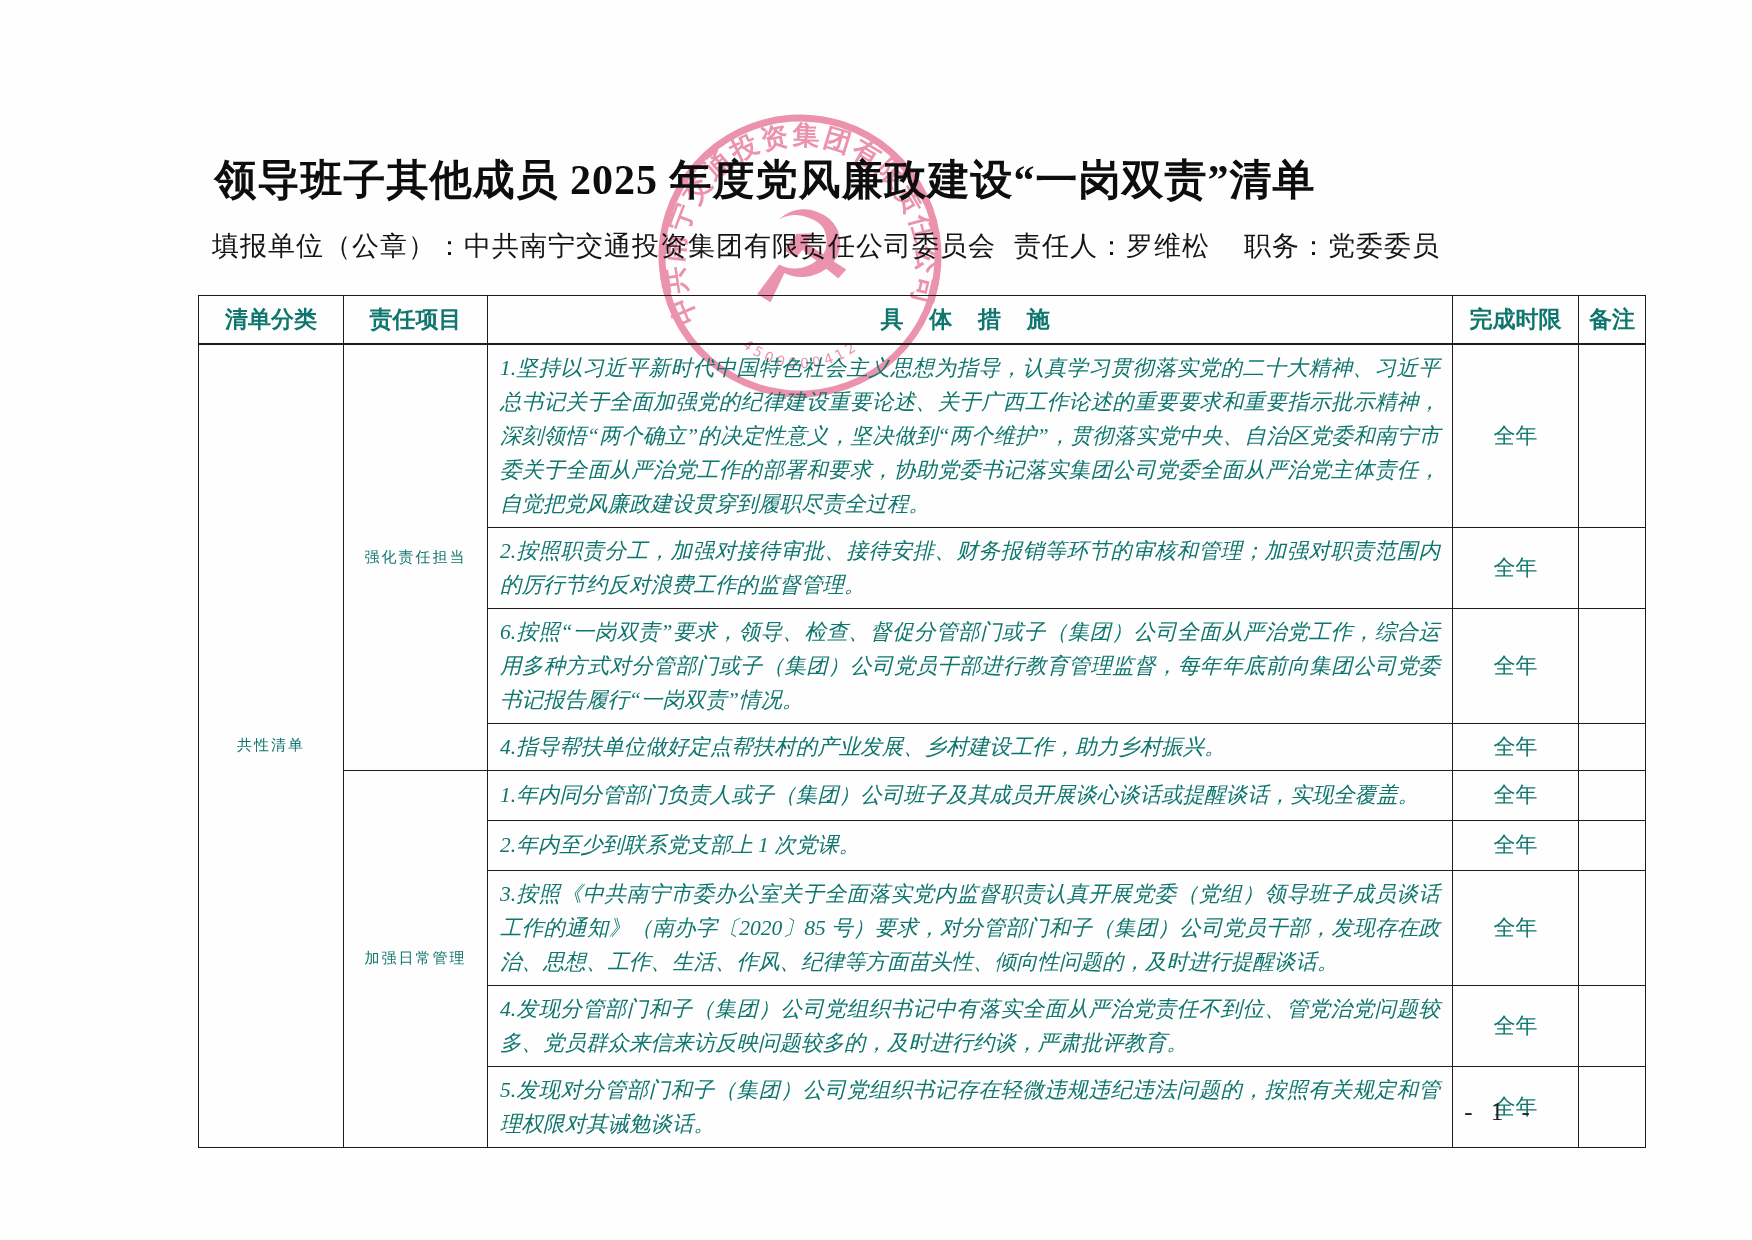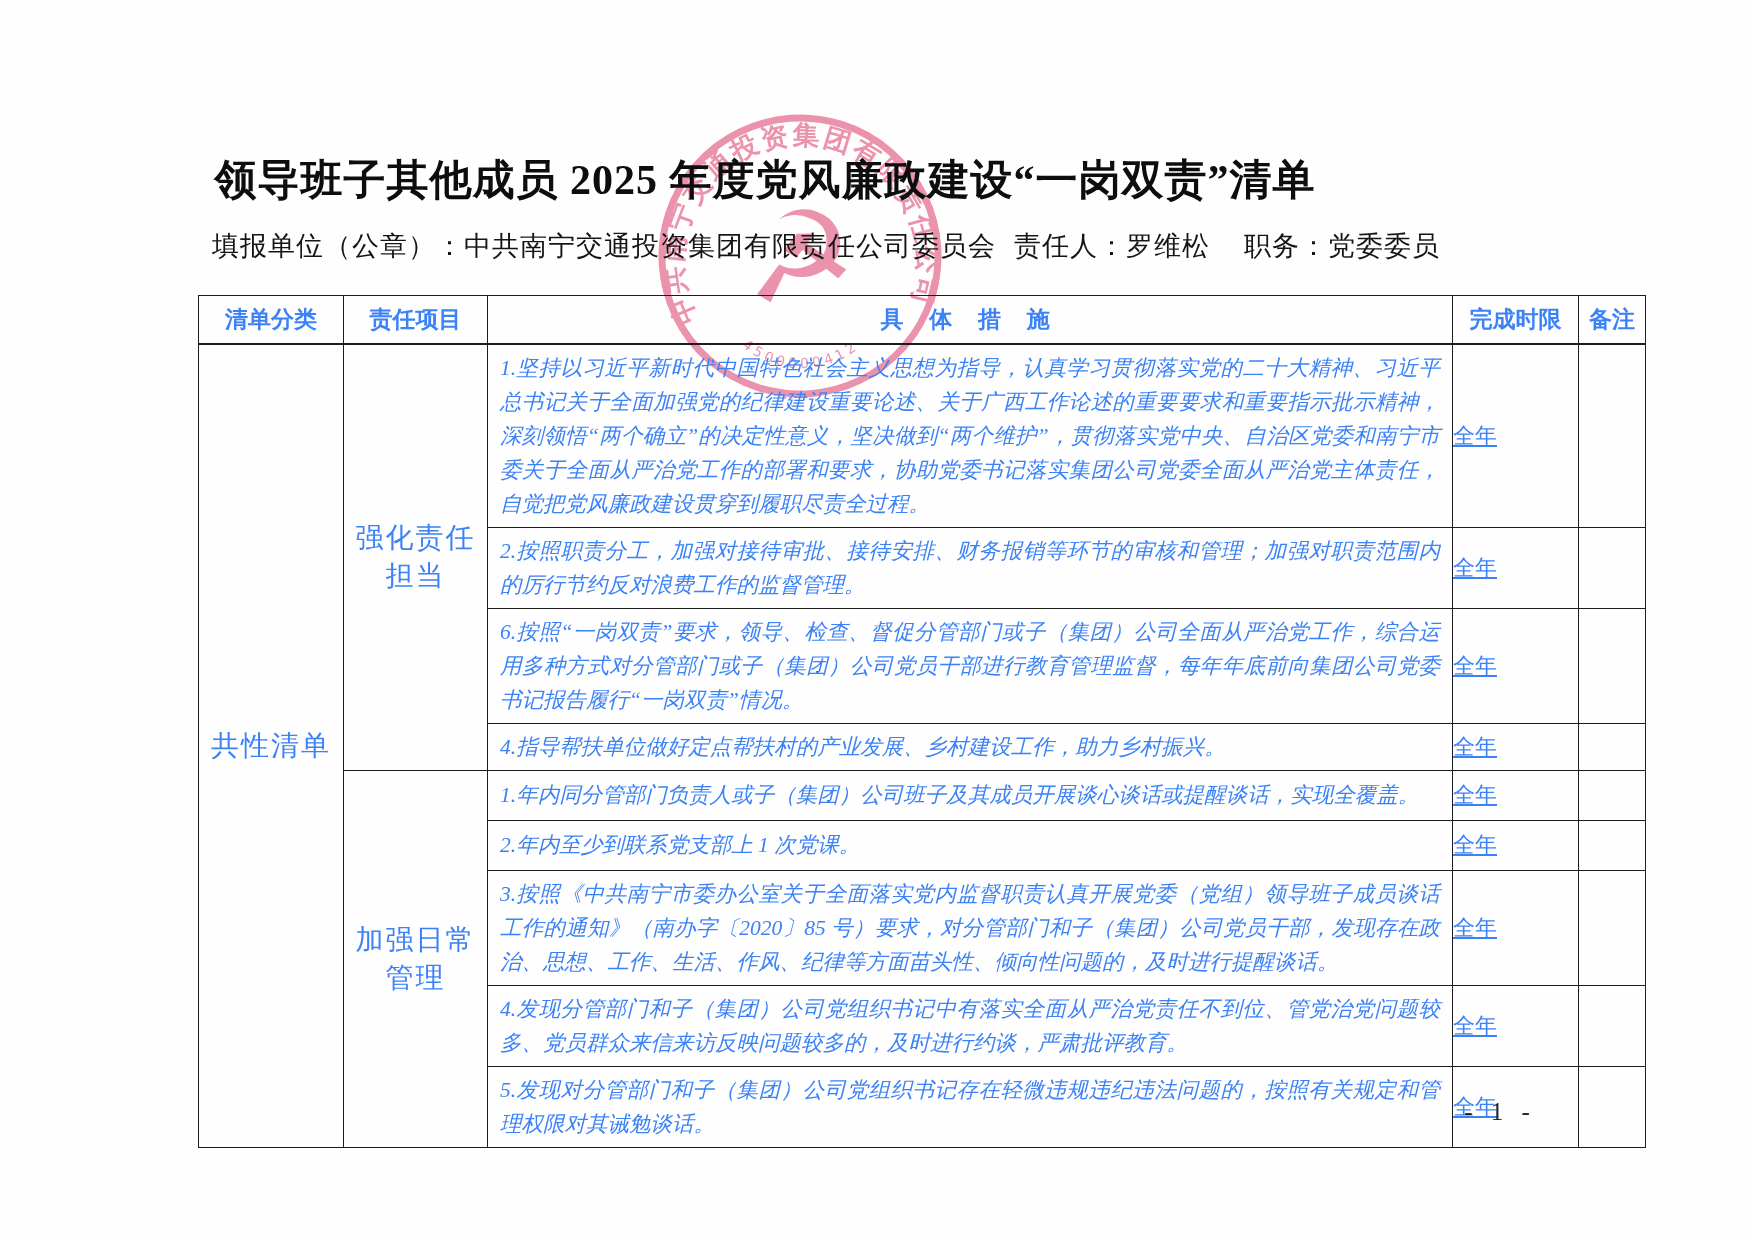--- a/index.html
+++ b/index.html
@@ -36,44 +36,44 @@
   table.checklist {
     position: absolute;
     top: 295px; left: 198px;
     width: 1447px;
     border-collapse: collapse;
     table-layout: fixed;
   }
   table.checklist th, table.checklist td {
     border: 1.5px solid #1c1c1c;
     vertical-align: middle;
-    color: #3b82f6;
+    color: #0f766e;
   }
   table.checklist thead th {
     height: 48px;
     font-size: 23px;
     font-weight: bold;
     text-align: center;
     border-bottom-width: 2.5px;
   }
   th.col-measures { letter-spacing: 10px; }
   td.cell-category, td.cell-project {
     text-align: center;
-    font-size: 28px;
+    font-size: 15px;
     letter-spacing: 2px;
   }
   td.cell-measure {
     font-size: 21.5px;
     line-height: 34px;
     padding: 6px 12px 6px 12px;
     text-align: justify;
     text-justify: inter-ideograph;
     font-style: italic;
   }
-  td.cell-deadline { text-align: left; font-size: 22px; text-decoration: underline; }
+  td.cell-deadline { text-align: center; font-size: 22px; }
   td.cell-remark { }
   tr.r1 { height: 170px; }
   tr.r2 { height: 80px; margin-top: 48px; }
   tr.r3 { height: 108px; }
   tr.r4 { height: 46px; }
   tr.r5 { height: 50px; }
   tr.r6 { height: 50px; }
   tr.r7 { height: 104px; }
   tr.r8 { height: 70px; margin-top: 8px; }
   tr.r9 { height: 72px; }

